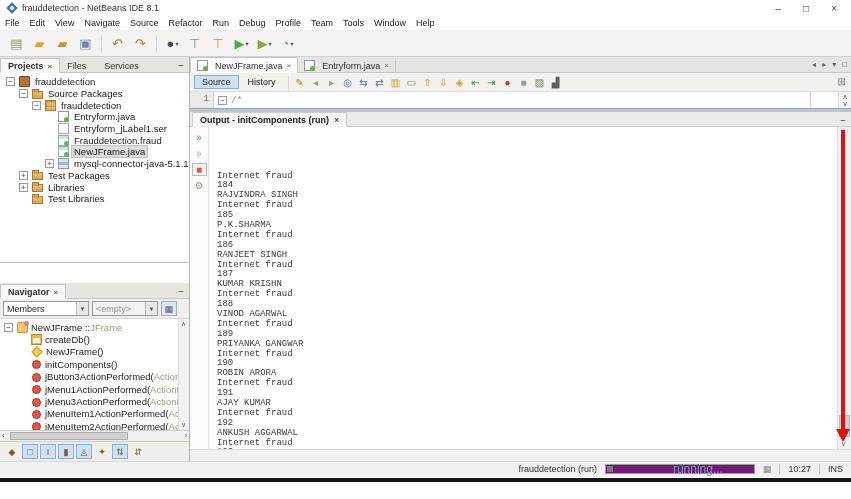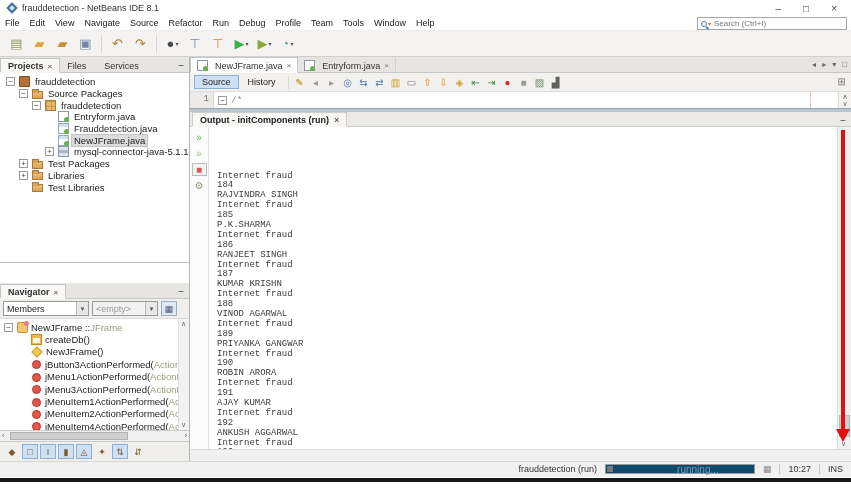--- a/index.html
+++ b/index.html
@@ -135,21 +135,21 @@
   .oscroll { width:14px; flex:none; background:#f1f1f1; border-left:1px solid #ddd; position:relative; font-size:7px; color:#666; text-align:center; }
   .oscroll .up { position:absolute; top:1px; left:3px; }
   .oscroll .dn { position:absolute; bottom:1px; left:3px; }
   .oscroll .thumb { position:absolute; left:1px; right:1px; bottom:12px; height:22px; background:#cfcfcf; border:1px solid #b8b8b8; }
   .red-arrow-line { position:absolute; right:6px; top:3px; width:4px; height:300px; background:#e01010; z-index:5; }
   .red-arrow-head { position:absolute; right:1px; top:302px; width:0; height:0; border-left:7px solid transparent; border-right:7px solid transparent; border-top:13px solid #e01010; z-index:5; }
   .ohscroll { height:12px; flex:none; background:#f1f1f1; border-top:1px solid #ddd; }
 
   
   .statusbar { position:absolute; top:461px; left:0; width:851px; height:14px; background:#f0f0f0; border-top:1px solid #d8d8d8; display:flex; align-items:center; justify-content:flex-end; gap:8px; padding-right:8px; font-size:9px; color:#333; }
-  .progress { width:150px; height:10px; border:1px solid #9a9a9a; background:#0c4a6e; position:relative; text-align:center; font-size:10px; color:#7d96b5; line-height:9px;padding-left:36px; }
+  .progress { width:150px; height:10px; border:1px solid #9a9a9a; background:#701a75; position:relative; text-align:center; font-size:12px; color:#7d96b5; line-height:9px;padding-left:36px; }
   .progress::before { content:""; position:absolute; left:1px; top:1px; bottom:1px; width:6px; background:#777; }
   .ssep { width:1px; height:10px; background:#c8c8c8; }
   .sicon { color:#888; font-size:9px; }
 </style>
 </head>
 <body>
 
 <div class="window">
 
   <div class="titlebar">
@@ -159,25 +159,20 @@
       <span>–</span>
       <span>□</span>
       <span>×</span>
     </div>
   </div>
 
   <div class="menubar">
     <span>
       
     <span class="mitem">File</span><span class="mitem">Edit</span><span class="mitem">View</span><span class="mitem">Navigate</span><span class="mitem">Source</span><span class="mitem">Refactor</span><span class="mitem">Run</span><span class="mitem">Debug</span><span class="mitem">Profile</span><span class="mitem">Team</span><span class="mitem">Tools</span><span class="mitem">Window</span><span class="mitem">Help</span></span>
-    <div class="searchbox">
-      <span class="mag"></span>
-      <span class="dd">▾</span>
-      <input placeholder="Search (Ctrl+I)" style="">
-    </div>
   </div>
 
   <div class="toolbar">
     <span style="display:flex">
 
     <span class="tbtn" style="color: rgb(138, 154, 90);">▤</span>
         <span class="tbtn" style="color: rgb(224, 162, 61);">▰</span>
         <span class="tbtn" style="color: rgb(200, 146, 61);">▰</span>
         <span class="tbtn" style="color: rgb(111, 135, 166);">▣</span>
       </span>
@@ -266,25 +261,30 @@
               <span class="ticon package-icon"></span>
               <span class="tlabel">frauddetection</span>
             </div>
 
             <div class="prow" style="--ind: 3;">
               <span class="handle"></span>
               <span class="ticon form-file-icon"></span>
               <span class="tlabel">Entryform.java</span>
             </div>
 
+            <div class="prow" style="--ind: 3;">
+              <span class="handle"></span>
+              <span class="ticon file-icon"></span>
+              <span class="tlabel">Entryform_jLabel1.ser</span>
+            </div>
 
             <div class="prow" style="--ind: 3;">
               <span class="handle"></span>
               <span class="ticon java-file-icon"></span>
-              <span class="tlabel">Frauddetection.java</span>
+              <span class="tlabel">Frauddetection.fraud</span>
             </div>
 
             <div class="prow selected" style="--ind: 3;">
               <span class="handle"></span>
               <span class="ticon java-file-icon"></span>
               <span class="tlabel">NewJFrame.java</span>
             </div>
 
             <div class="prow" style="--ind: 3;">
               <span class="handle">+</span>
@@ -351,20 +351,27 @@
               </div>
 
               <div class="nrow" style="--ind: 1;">
                 <span class="handle"></span>
                 <span class="ticon constructor-icon"></span>
                 <span>NewJFrame()</span>
                 <span class="ntype"></span>
                 <span></span>
               </div>
 
+              <div class="nrow" style="--ind: 1;">
+                <span class="handle"></span>
+                <span class="ticon method-private-icon"></span>
+                <span>initComponents()</span>
+                <span class="ntype"></span>
+                <span></span>
+              </div>
 
               <div class="nrow" style="--ind: 1;">
                 <span class="handle"></span>
                 <span class="ticon method-private-icon"></span>
                 <span>jButton3ActionPerformed(</span>
                 <span class="ntype">ActionEvent</span>
 
               </div>
 
               <div class="nrow" style="--ind: 1;">

